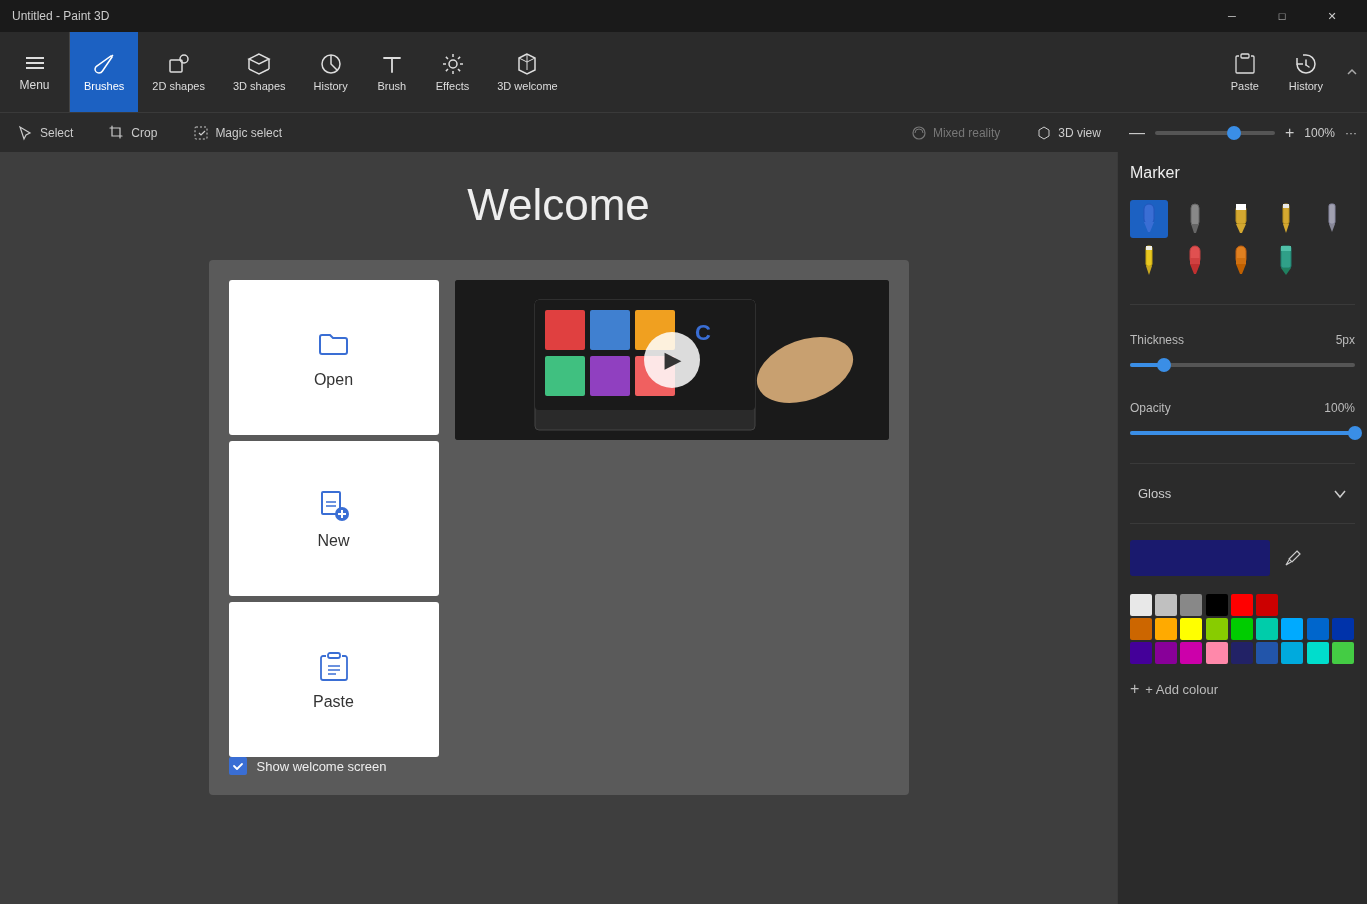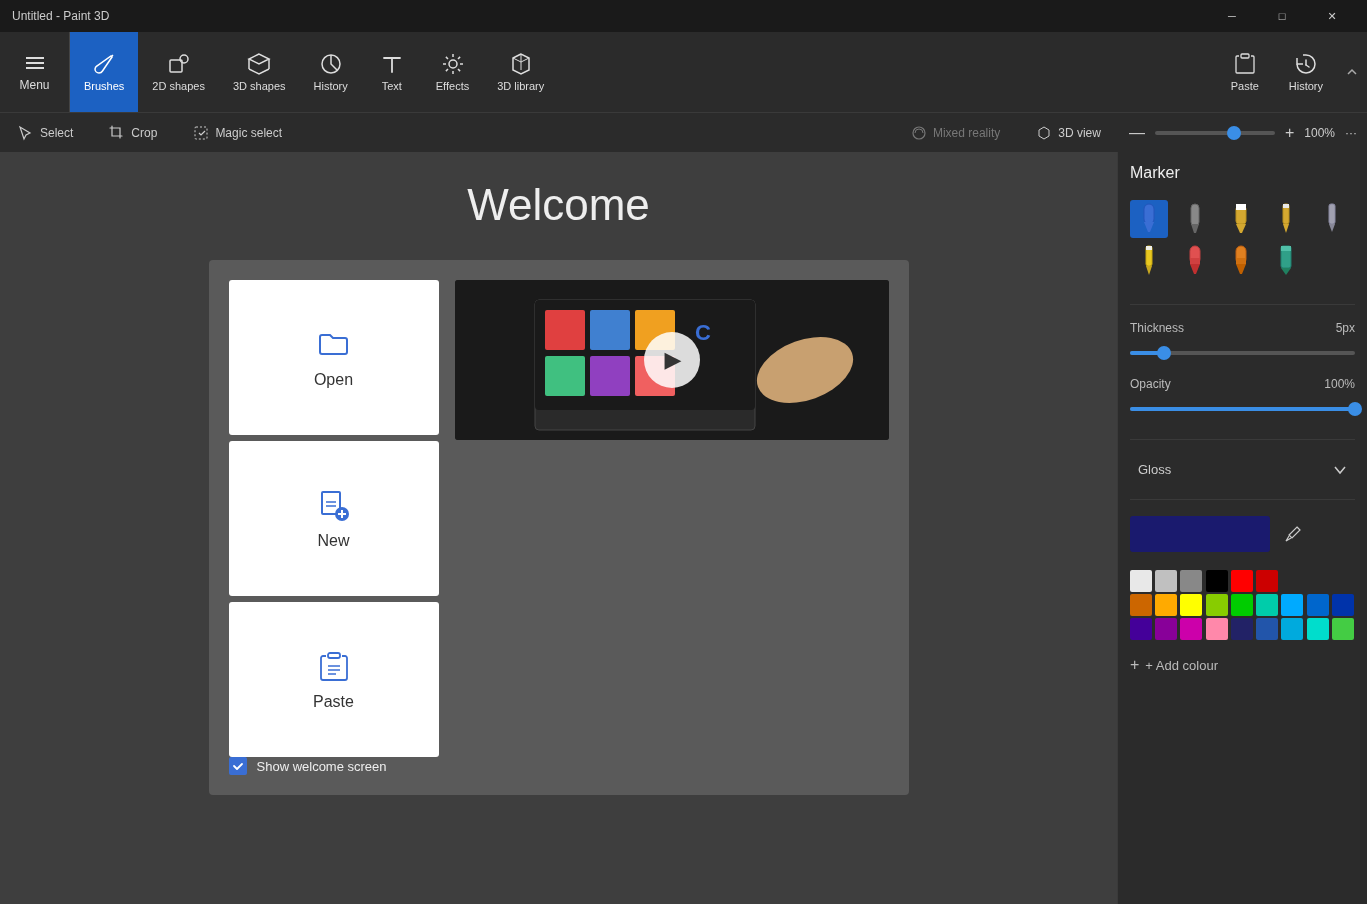--- a/index.html
+++ b/index.html
@@ -211,21 +211,21 @@
     .brush-cell {
       width: 38px; height: 38px;
       display: flex; align-items: center; justify-content: center;
       cursor: pointer; border-radius: 3px;
       background: transparent;
     }
     .brush-cell.active { background: #1c61c2; }
 
     
     .slider-row {
-      display: flex; align-items: center; gap: 0; margin-bottom: 6px;
+      display: flex; align-items: center; gap: 0; margin-bottom: 6px; margin-top: 12px;
     }
     .slider-label { font-size: 12px; color: #bbb; flex: 1; }
     .slider-value { font-size: 12px; color: #bbb; width: 40px; text-align: right; }
     .panel-slider-track {
       width: 100%; height: 4px; background: #555; border-radius: 2px;
       position: relative; cursor: pointer;
     }
     .panel-slider-fill { height: 4px; background: #3a8ee6; border-radius: 2px; }
     .panel-slider-thumb {
       width: 14px; height: 14px; background: #3a8ee6; border-radius: 50%;
@@ -326,21 +326,21 @@
         <circle cx="12" cy="12" r="9" stroke="#ddd" stroke-width="1.5" fill="none"></circle>
         <path d="M12 3v9l6 6" stroke="#ddd" stroke-width="1.5" fill="none"></path>
       </svg>
       <span>History</span>
     </div>
 
     <div class="toolbar-item">
       <svg width="24" height="24" viewBox="0 0 24 24" fill="none">
         <path d="M4 6h16M12 6v14" stroke="#ddd" stroke-width="1.8" stroke-linecap="round"></path>
       </svg>
-      <span>Text</span>
+      <span>Brush</span>
     </div>
 
     <div class="toolbar-item">
       <svg width="24" height="24" viewBox="0 0 24 24" fill="none">
         <circle cx="12" cy="12" r="4" stroke="#ddd" stroke-width="1.5" fill="none"></circle>
         <line x1="12" y1="2" x2="12" y2="5" stroke="#ddd" stroke-width="1.5"></line>
         <line x1="12" y1="19" x2="12" y2="22" stroke="#ddd" stroke-width="1.5"></line>
         <line x1="2" y1="12" x2="5" y2="12" stroke="#ddd" stroke-width="1.5"></line>
         <line x1="19" y1="12" x2="22" y2="12" stroke="#ddd" stroke-width="1.5"></line>
         <line x1="4.9" y1="4.9" x2="7" y2="7" stroke="#ddd" stroke-width="1.5"></line>
@@ -350,21 +350,21 @@
       </svg>
       <span>Effects</span>
     </div>
 
 
     <div class="toolbar-item">
       <svg width="24" height="24" viewBox="0 0 24 24" fill="none">
         <path d="M12 2L4 6v12l8 4 8-4V6L12 2z" stroke="#ddd" stroke-width="1.5" fill="none"></path>
         <path d="M12 2v16M4 6l8 4 8-4" stroke="#ddd" stroke-width="1"></path>
       </svg>
-      <span>3D library</span>
+      <span>3D welcome</span>
     </div>
   </div>
 
   <div class="toolbar-spacer"></div>
 
   <div class="toolbar-right">
 
     <div class="toolbar-item">
       <svg width="24" height="24" viewBox="0 0 24 24" fill="none">
         <rect x="8" y="2" width="8" height="4" rx="1" stroke="#ddd" stroke-width="1.3" fill="none"></rect>

